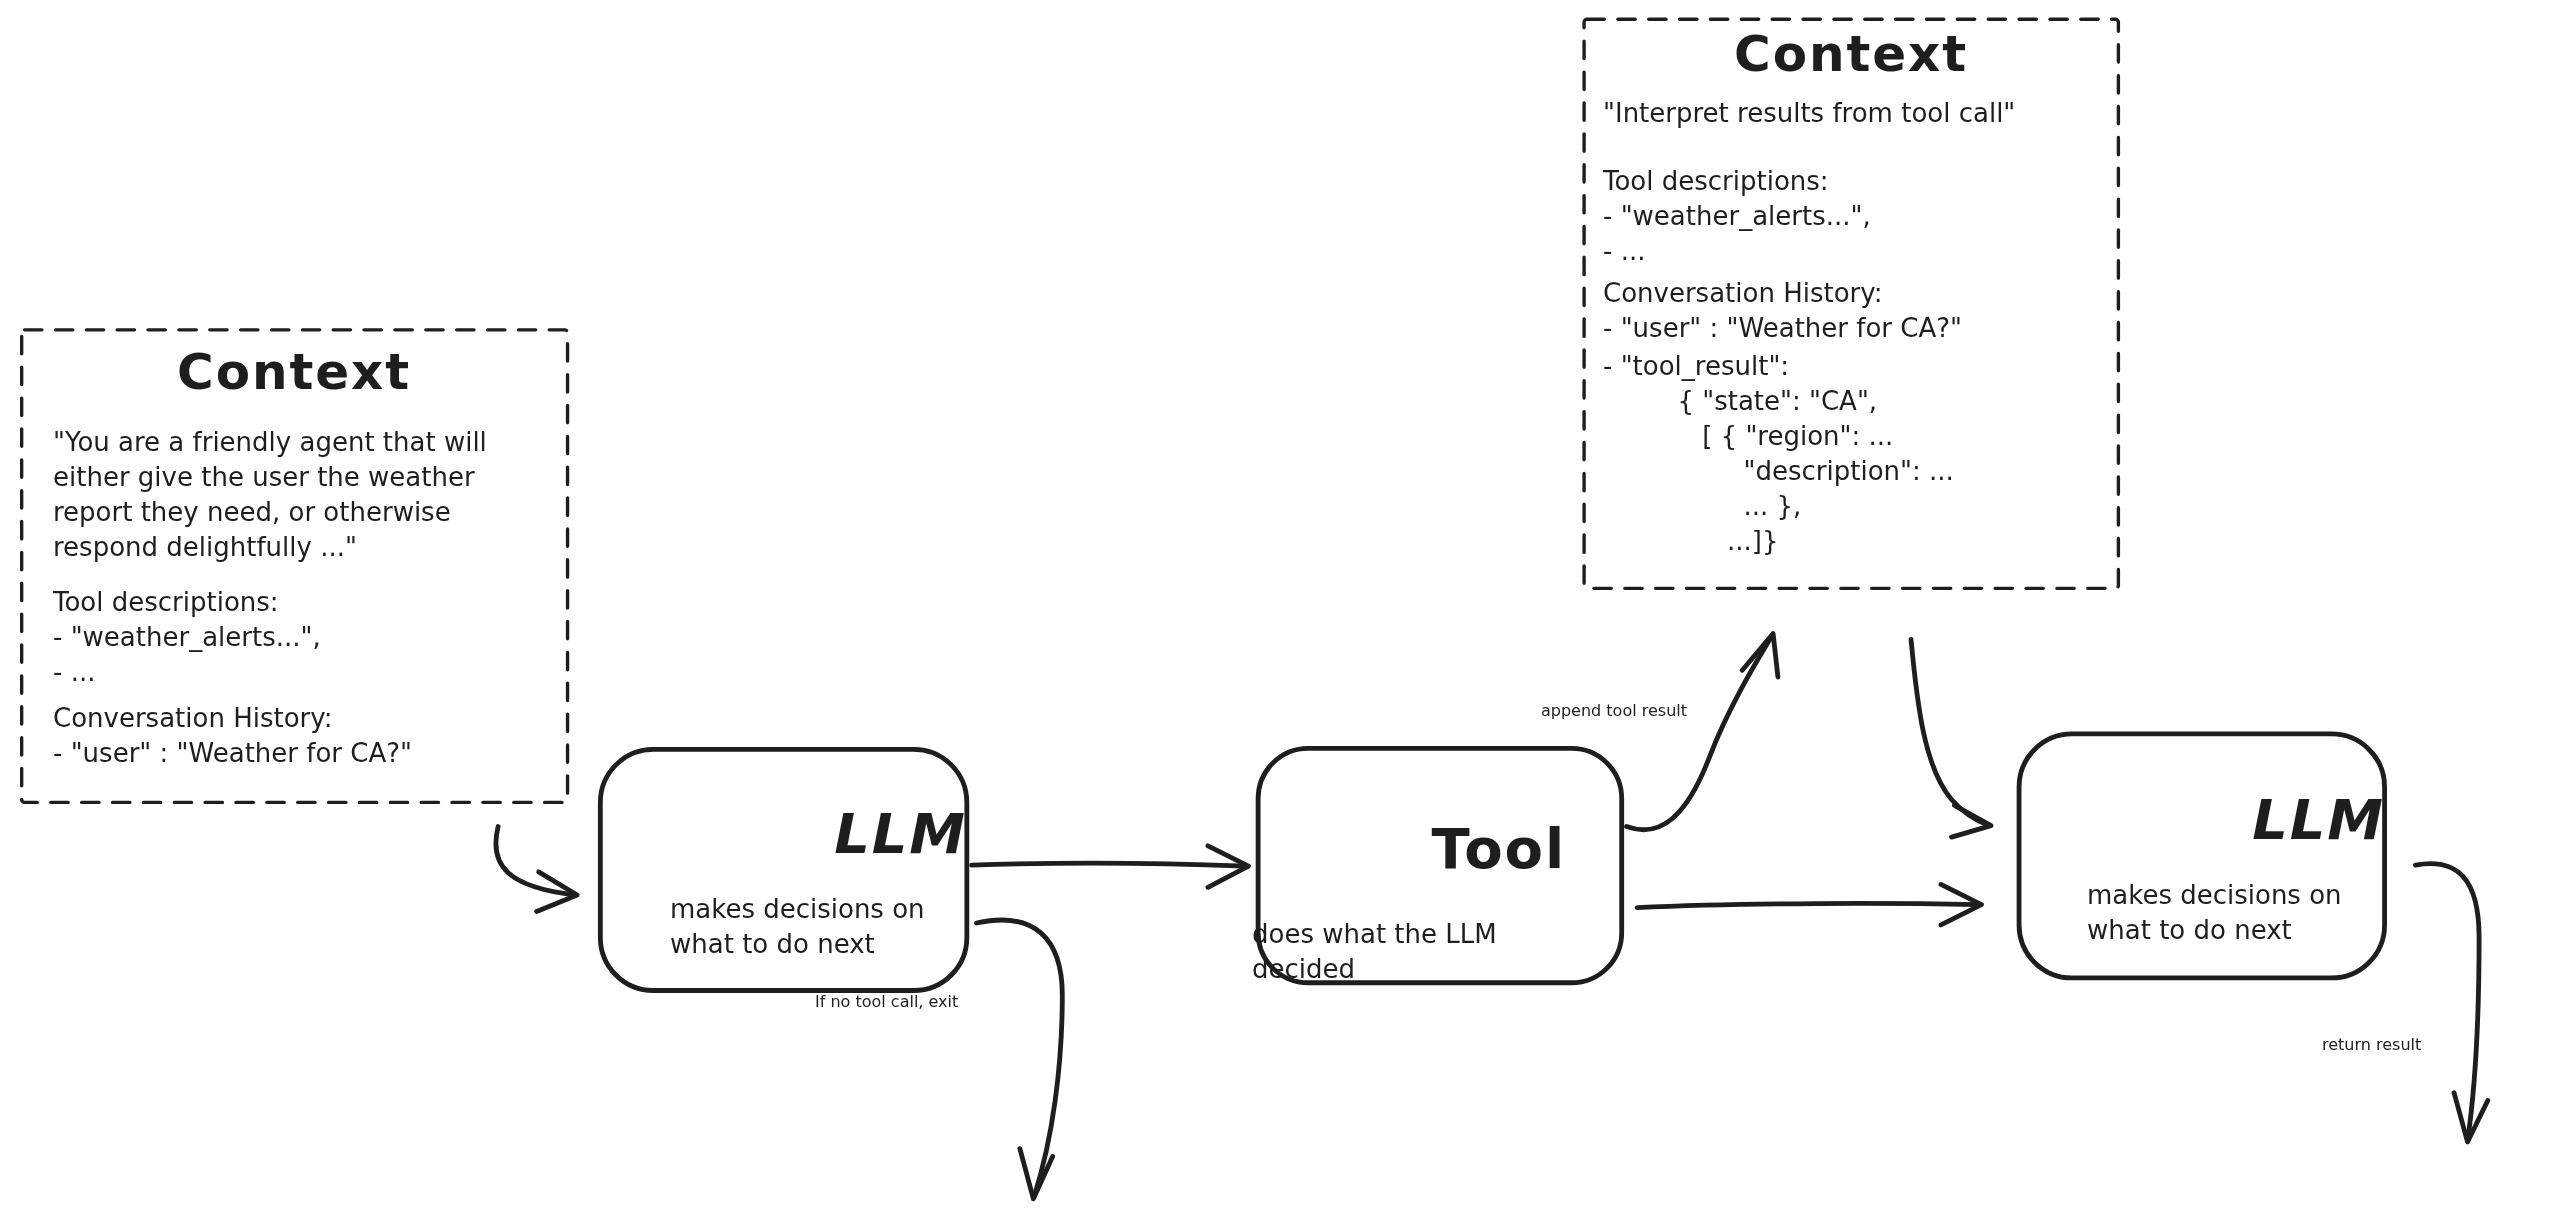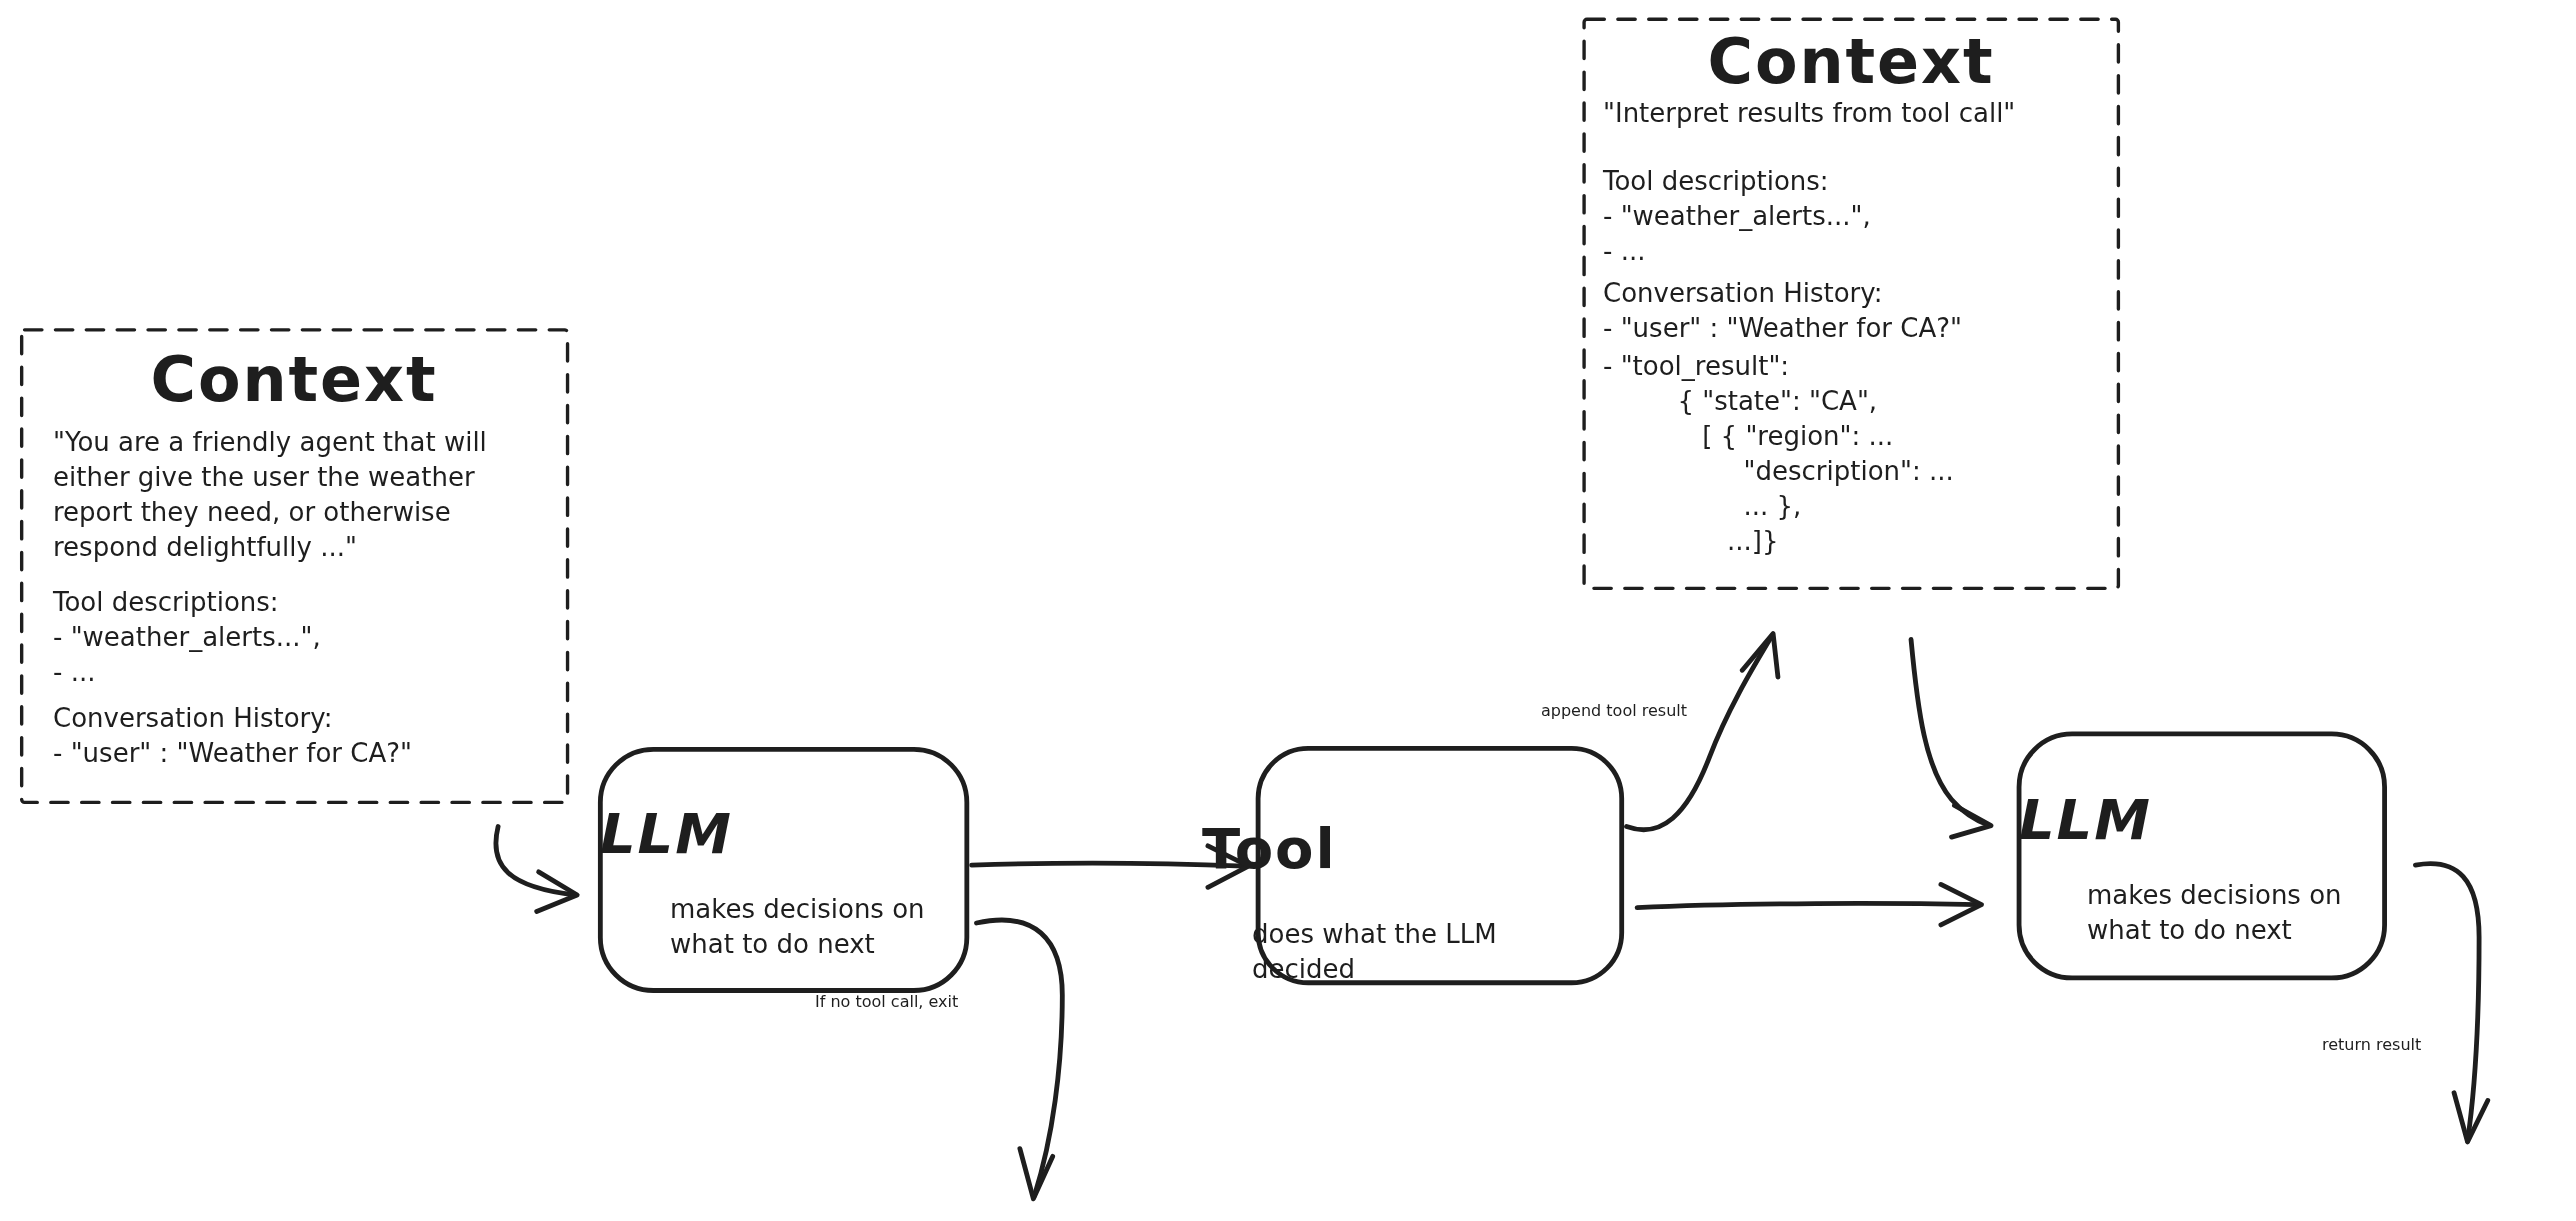--- a/index.html
+++ b/index.html
@@ -15,36 +15,36 @@
     font-family: "DejaVu Sans", "Liberation Sans", sans-serif;
     color: #1e1e1e;
   }
   .abs { position: absolute; }
   svg.layer {
     position: absolute;
     left: 0; top: 0;
     width: 2576px; height: 1221px;
   }
   .ctx-title {
-    font-size: 62px;
+    font-size: 50px;
     font-weight: 700;
     letter-spacing: 1.9px;
     text-align: center;
     white-space: pre;
   }
   .body-text {
     font-size: 26px;
     line-height: 35px;
     white-space: pre;
   }
   .node-title {
     font-size: 56px;
     font-weight: 700;
     letter-spacing: 1.9px;
-    text-align: left;
+    text-align: right;
     white-space: pre;
   }
   .node-title.slant { font-style: italic; }
   .node-sub {
     font-size: 26px;
     line-height: 35px;
     white-space: pre;
   }
   .edge-label {
     font-size: 16px;

